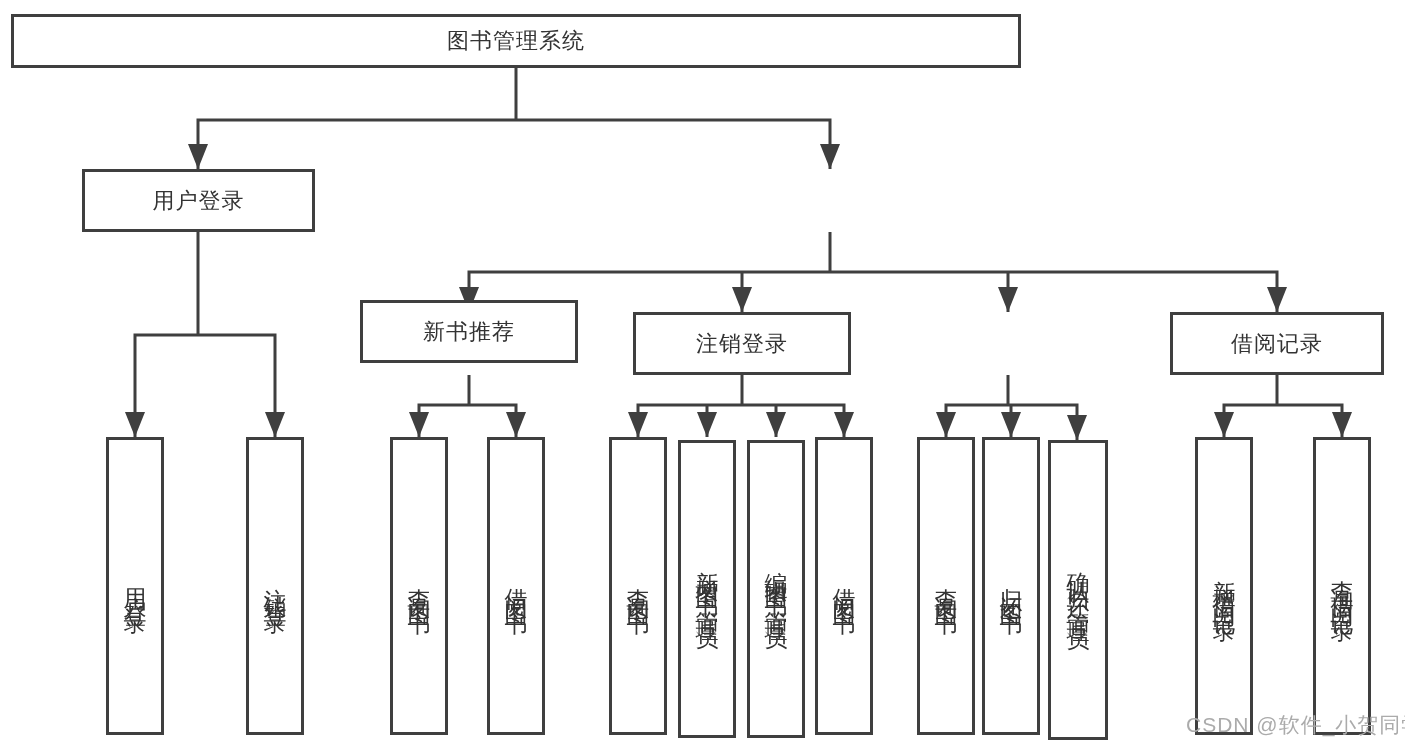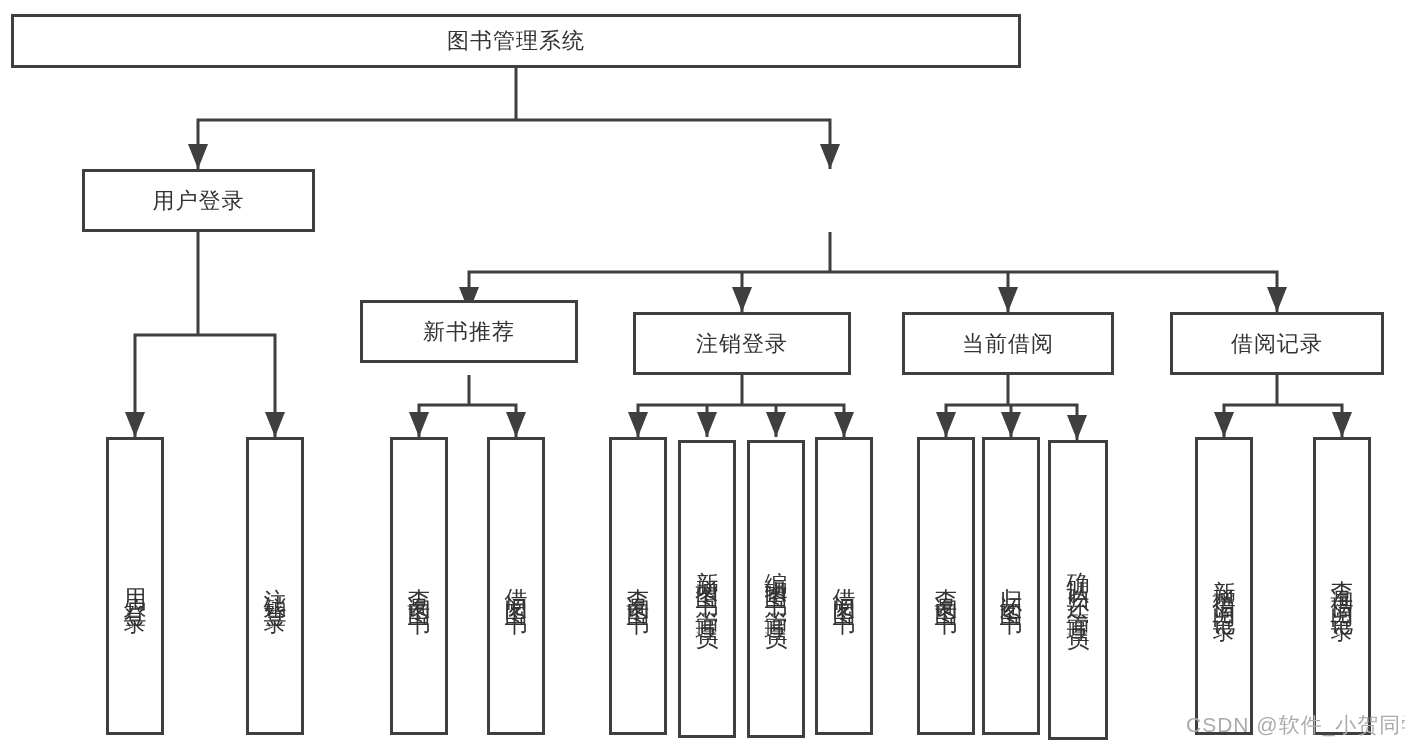--- a/index.html
+++ b/index.html
@@ -104,23 +104,20 @@
   <div class="node h" style="left:82px; top:169px; width:233px; height:63px">
     <span>用户登录</span>
   </div>
 
   <div class="node h" style="left:360px; top:300px; width:218px; height:63px">
     <span>新书推荐</span>
   </div>
   <div class="node h" style="left:633px; top:312px; width:218px; height:63px">
     <span>注销登录</span>
   </div>
-  <div class="node h" style="left:902px; top:312px; width:212px; height:63px">
-    <span>当前借阅</span>
-  </div>
   <div class="node h" style="left:1170px; top:312px; width:214px; height:63px">
     <span>借阅记录</span>
   </div>
 
   <div class="node v" style="left:106px; top:437px; width:58px; height:298px">
     <span>用户登录</span>
   </div>
   <div class="node v" style="left:246px; top:437px; width:58px; height:298px">
     <span>注销登录</span>
   </div>

